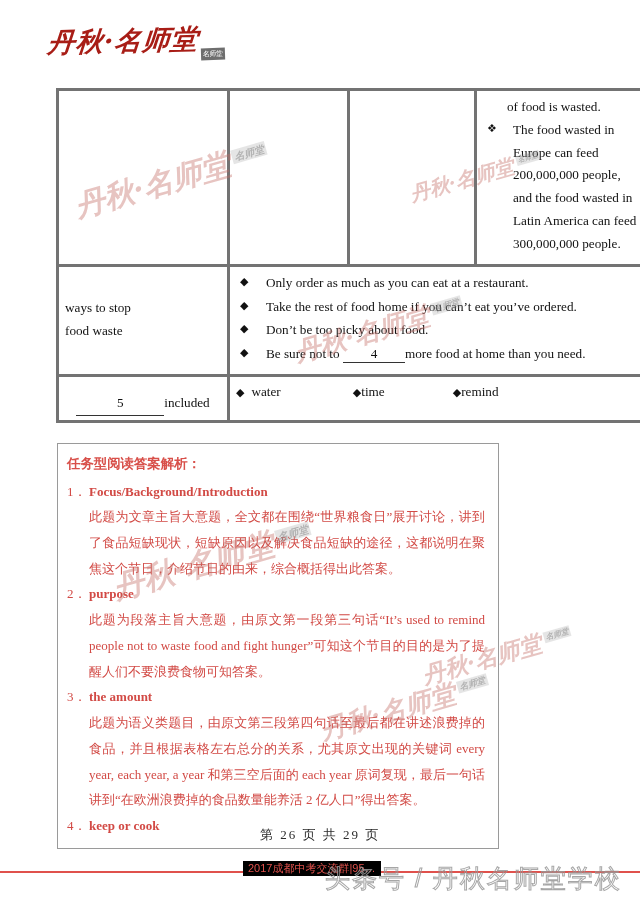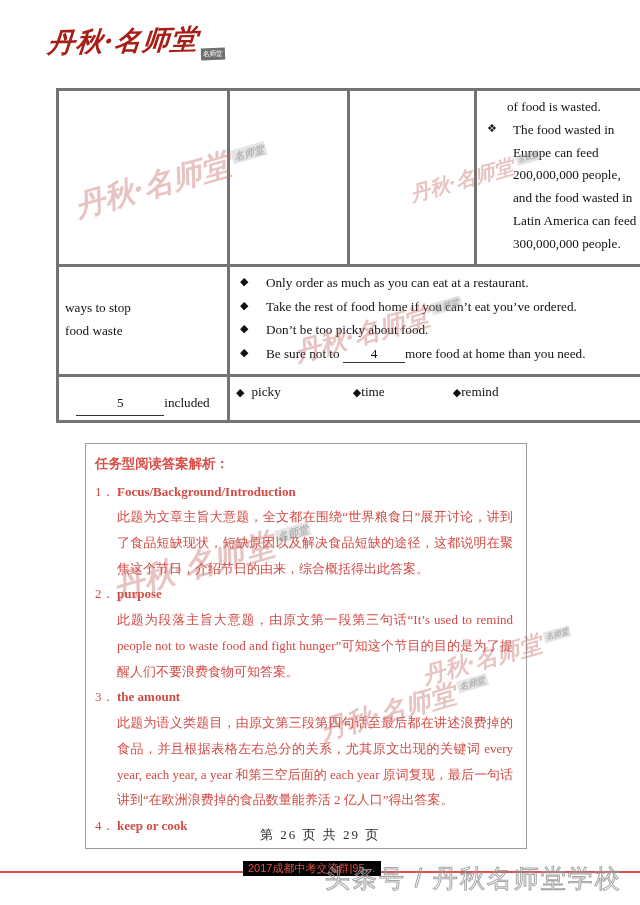--- a/index.html
+++ b/index.html
@@ -85,21 +85,20 @@
   
   .analysis{
     position:absolute;left:57px;top:443px;width:442px;
     border:1px solid #9a9a9a;
     padding:7px 13px 9px 9px;
     box-sizing:border-box;
     color:#d24a45;
     font-size:13px;
     line-height:1.98;
     background:transparent;
-    margin-left:28px;
   }
   .an-title{font-weight:bold;font-size:13.4px;margin-bottom:1px;color:#d8504a;}
   .an-item{margin:0 0 0 0;}
   .an-head{display:flex;}
   .an-num{width:22px;flex:0 0 22px;}
   .an-key{font-weight:700;}
   .an-body{padding-left:22px;text-align:justify;}
 
   
   .pagenum{
@@ -206,21 +205,21 @@
     </tr>
 
     <tr>
       <td class="col-a" style="text-align:center;padding-top:15px;padding-bottom:4px;">
         <span class="blank-left">5</span><span>included</span>
       </td>
       <td colspan="3" style="padding-top:4px;padding-bottom:4px;">
         <div class="inline-row">
           <span class="seg">
             <span class="bl">◆</span>
-            <span>picky</span>
+            <span>water</span>
           </span>
           <span class="sp1"></span>
           <span class="seg">
             <span class="bl" style="margin-right:0;">◆</span>
             <span>time</span>
           </span>
           <span class="sp2"></span>
           <span class="seg">
             <span class="bl" style="margin-right:0;">◆</span>
             <span>remind</span>

